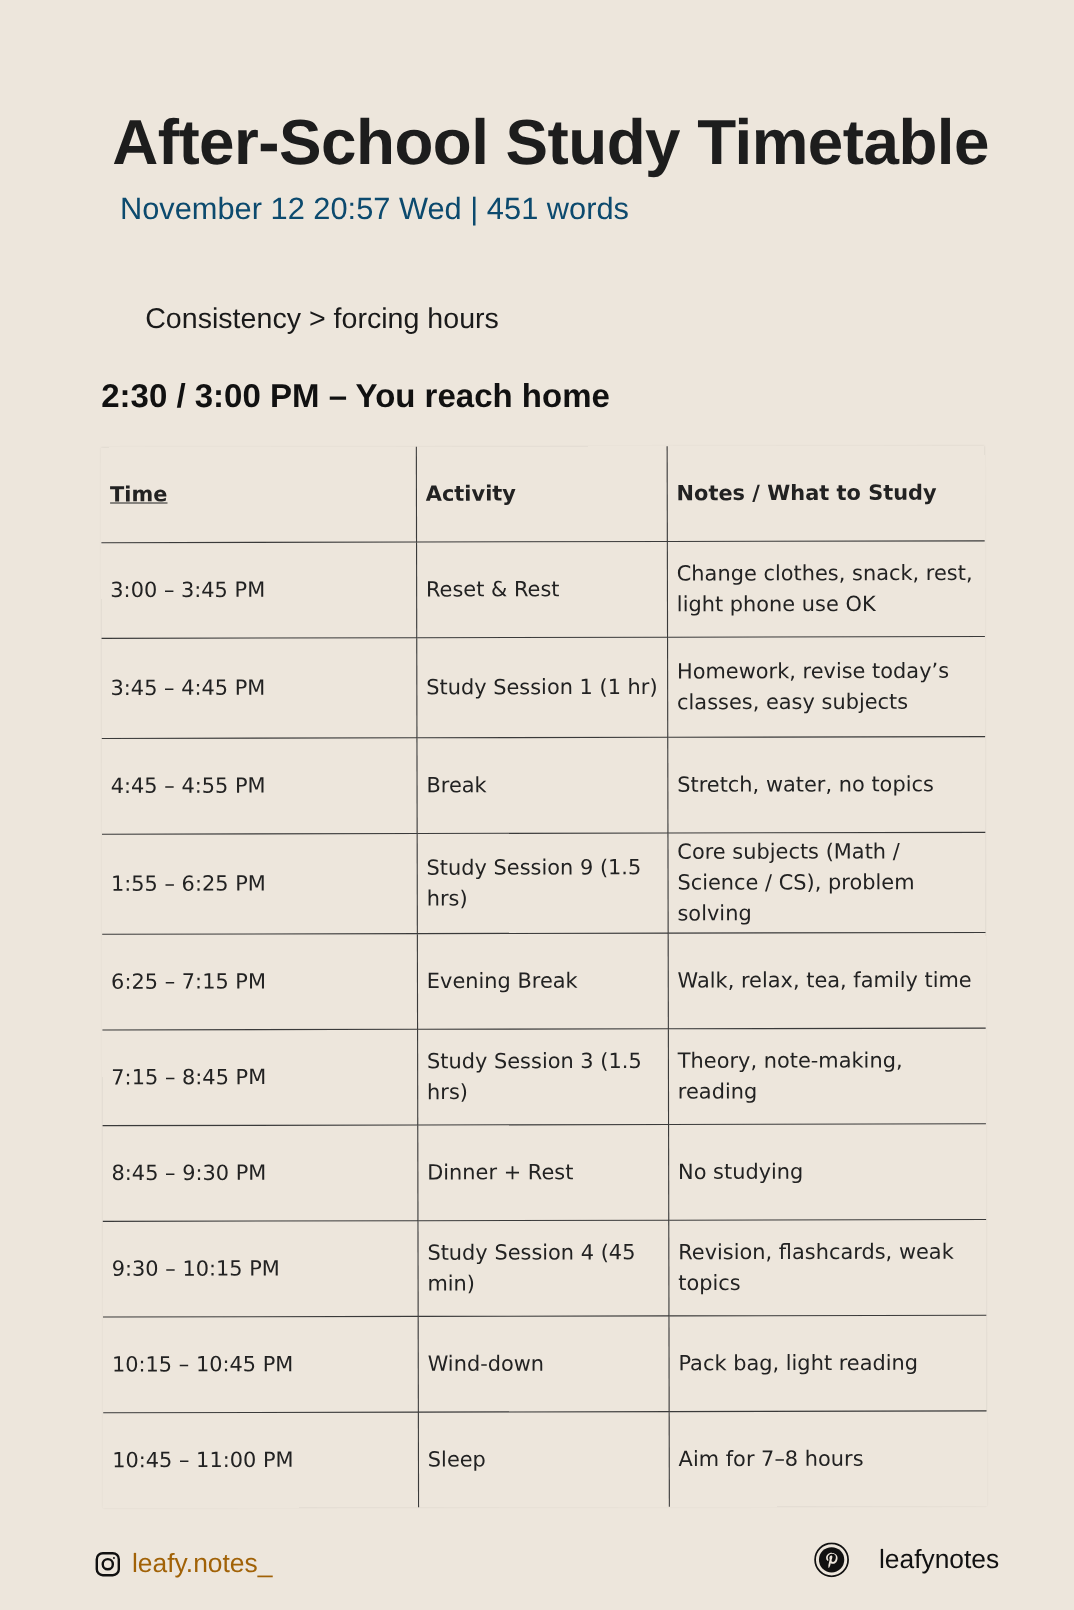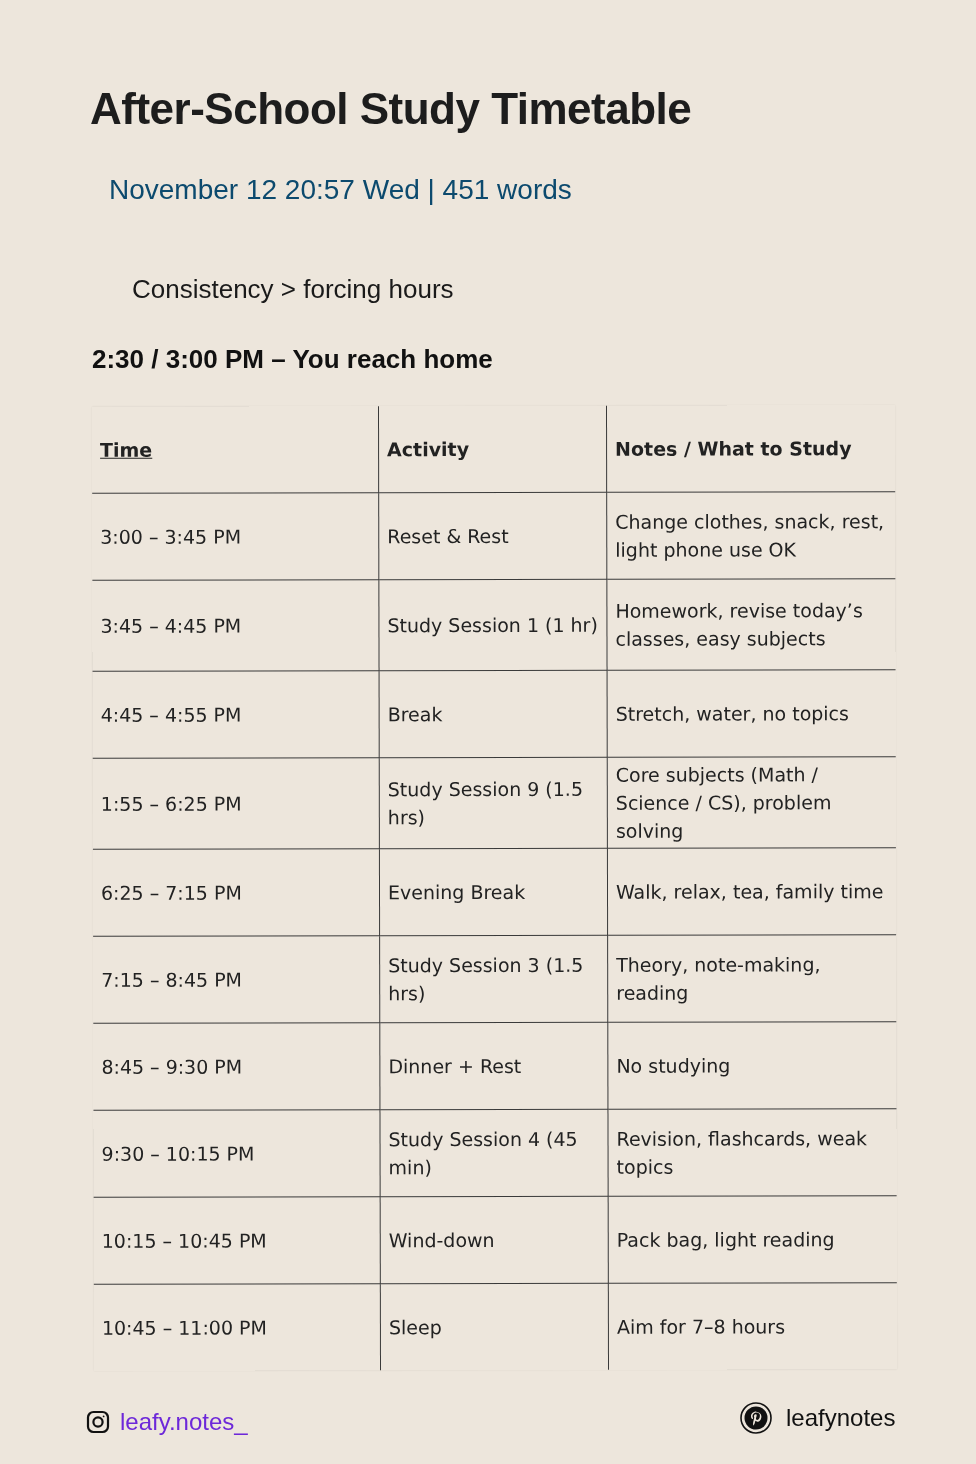--- a/index.html
+++ b/index.html
@@ -6,34 +6,34 @@
   body {
     width: 976px; height: 1464px;
     background: #ede6dc;
     font-family: "Liberation Sans", sans-serif;
     color: #1c1c1c;
     position: relative;
     overflow: hidden;
   }
   .title {
     position: absolute; left: 90px; top: 84px;
-    font-size: 44px; font-weight: 700; letter-spacing: -0.5px;
-    color: #1d1d1d; margin: 0;
+    font-size: 58px; font-weight: 700; letter-spacing: -0.5px;
+    color: #1d1d1d; margin: 12px;
   }
   .meta {
     position: absolute; left: 109px; top: 174px;
     font-size: 28px; color: #0c4a6e;
   }
   .tagline {
     position: absolute; left: 92px; top: 274px;
     font-size: 26px; color: #1a1a1a; margin-left: 40px;
   }
   .subhead {
     position: absolute; left: 92px; top: 344px;
-    font-size: 26px; font-weight: 700; color: #111;
+    font-size: 30px; font-weight: 700; color: #111;
   }
   .table-wrap {
     position: absolute; left: 93px; top: 406px;
     width: 803px;
     box-shadow: 0 0 2px rgba(0,0,0,0.08);
     transform: rotate(-0.12deg);
   }
   table {
     width: 100%; border-collapse: collapse;
     font-family: "DejaVu Sans", sans-serif;
@@ -48,25 +48,25 @@
   th:last-child, td:last-child { border-right: none; }
   tr:last-child td { border-bottom: none; }
   th { font-weight: 700; height: 86px; font-size: 19px; }
   td { height: 86px; }
   tr.tall td { height: 90px; }
   .c1 { width: 270px; text-decoration: underline; }
   .c2 { width: 211px; }
   .footer-left {
     position: absolute; left: 86px; top: 1408px;
     display: flex; align-items: center; gap: 10px;
-    font-size: 24px; color: #6d28d9;
+    font-size: 24px; color: #a16207;
   }
   .footer-right {
     position: absolute; left: 740px; top: 1402px;
-    display: flex; align-items: center; gap: 14px;
+    display: flex; align-items: center; gap: 27px;
     font-size: 24px; color: #111;
   }
   .icon { display: inline-flex; }
 </style>
 </head>
 <body>
 
 <h1 class="title">After-School Study Timetable</h1>
 <div class="meta">November 12 20:57 Wed | 451 words</div>
 <div class="tagline">Consistency &gt; forcing hours</div>

